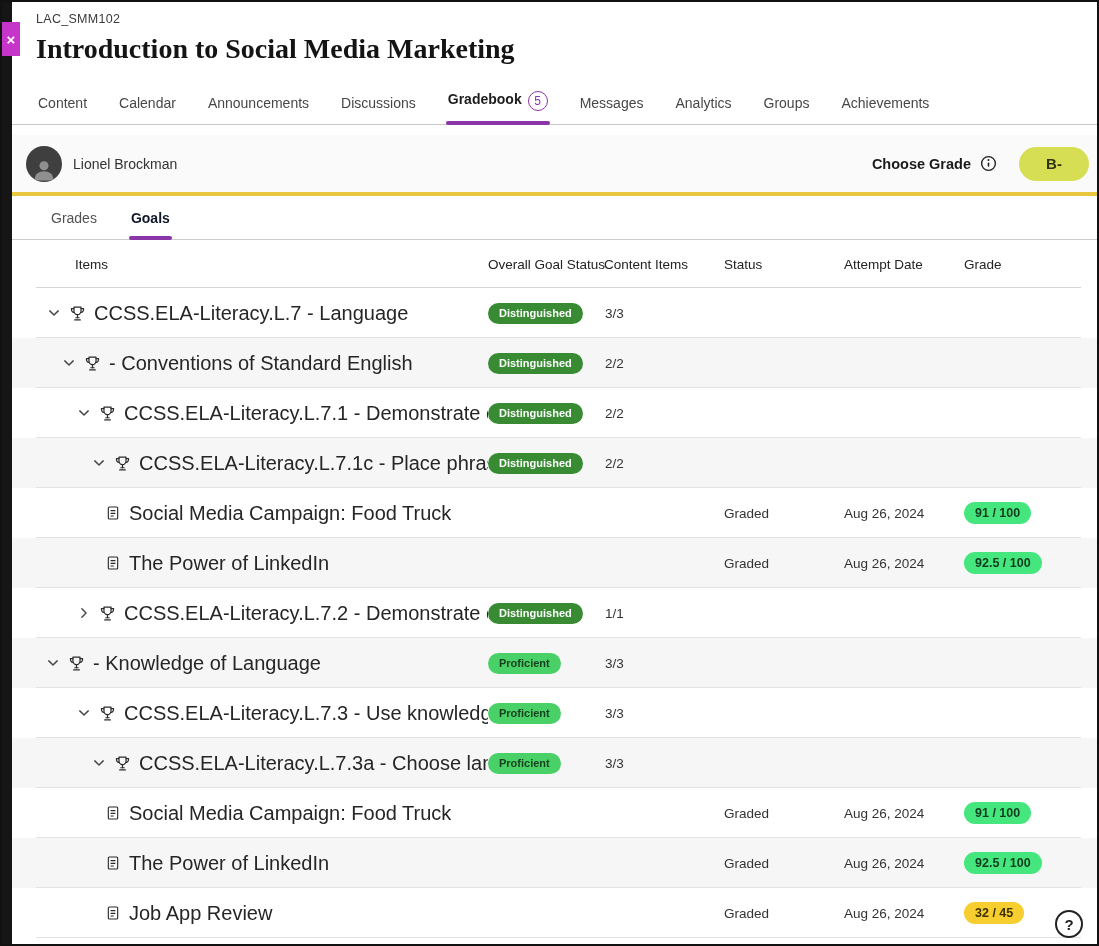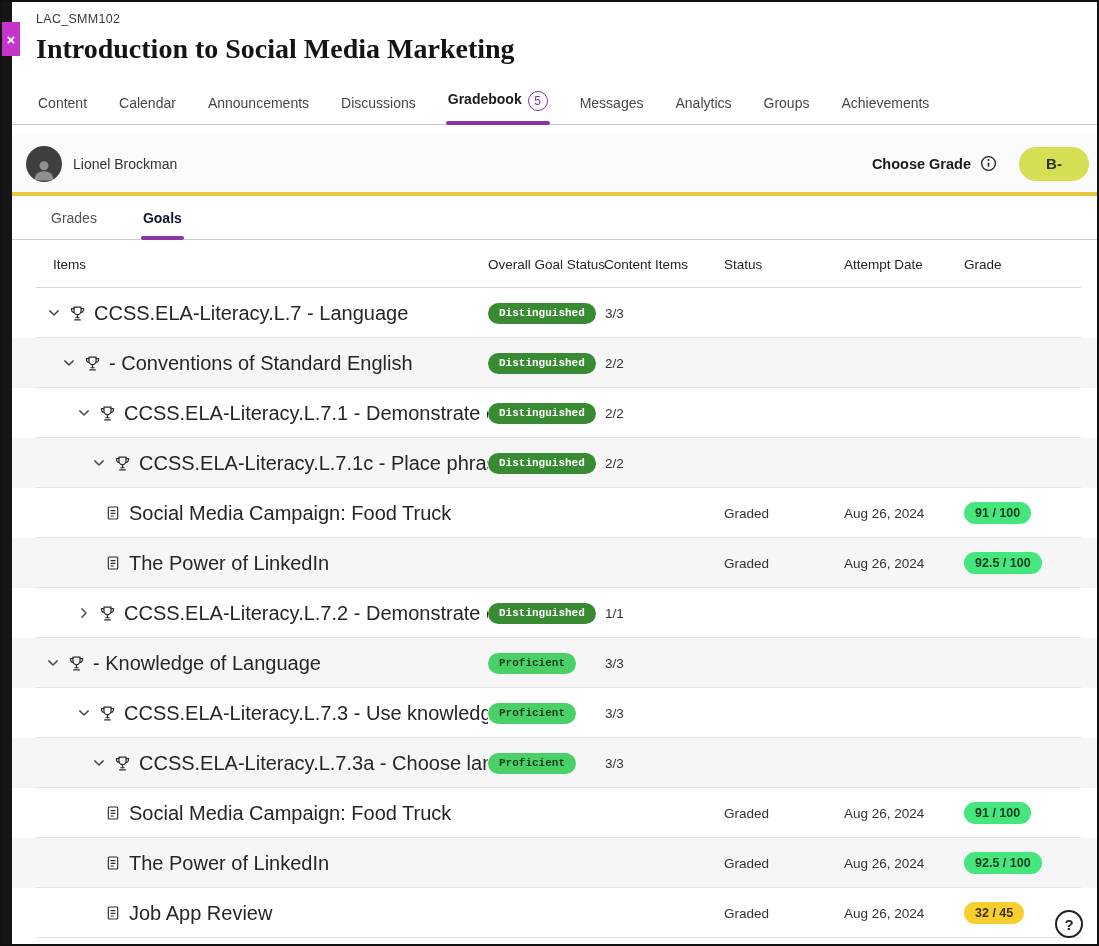--- a/index.html
+++ b/index.html
@@ -81,63 +81,63 @@
     background: var(--current-grade-pill-bg, #d6df53);
     border: none; cursor: pointer;
     font-family: inherit; font-size: 15px; font-weight: 700; color: #2e330d;
     display: flex; align-items: center; justify-content: center;
   }
   .yellow-bar { height: 4px; background: var(--yellow-bar, #e8c73e); }
 
   
   .subtabs {
     padding: 0 24px 0 37px; border-bottom: 1px solid #cccccc;
-    display: flex; gap: 42px; align-items: flex-end; background: #fff;
+    display: flex; gap: 30px; align-items: flex-end; background: #fff;
   }
   .subtab {
     position: relative; background: none; border: none; cursor: pointer;
     padding: 14px 2px 13px 2px; font-family: inherit; font-size: 14px; color: #525252;
   }
   .subtab.active { color: #0f172a; font-weight: 700; }
   .subtab.active::after {
     content: ""; position: absolute; left: 0; right: 0; bottom: -1px; height: 4px;
     background: var(--accent-purple, #8a35a8); border-radius: 2px;
   }
 
   
   .thead, .trow {
     display: grid;
     grid-template-columns: 476px 114px 122px 120px 120px 1fr;
     align-items: center;
   }
   .thead { height: 48px; position: relative; }
   .thead::after { content: ""; position: absolute; left: 24px; right: 16px; bottom: 0; height: 1px; background: #d6d6d6; }
   .th { font-size: 13.5px; color: #232323; font-weight: 500; white-space: nowrap; }
-  .th-items { padding-left: 41px; }
+  .th-items { padding-left: 63px; }
   .th-content-items { padding-left: 2px; }
 
   .tbody { flex: 1 1 auto; overflow: hidden; }
   .trow { height: 50px; position: relative; background: #fff; }
   .trow.alt { background: #f6f6f6; }
   .trow::after { content: ""; position: absolute; left: 24px; right: 16px; bottom: 0; height: 1px; background: #e3e3e3; }
 
   .cell { font-size: 13.5px; color: #333; }
   .cell-items { display: flex; align-items: center; overflow: hidden; white-space: nowrap; }
   .chevron-btn {
     background: none; border: none; padding: 0; cursor: pointer;
     width: 16px; height: 16px; display: flex; align-items: center; justify-content: center;
     margin-right: 7px; flex: 0 0 auto;
   }
   .row-icon { display: flex; align-items: center; margin-right: 8px; flex: 0 0 auto; }
   .row-label { font-size: 20px; color: #262626; white-space: nowrap; }
   .cell-content-items { padding-left: 3px; }
 
   .status-badge {
     display: inline-block; padding: 5px 11px; border-radius: 13px;
-    font-size: 11px; font-weight: 700; line-height: 1; white-space: nowrap; font-family: Liberation Mono, monospace;
+    font-size: 11px; font-weight: 700; line-height: 1; white-space: nowrap;
   }
   .status-badge.distinguished { background: var(--distinguished-bg, #388b33); color: #ffffff; }
   .status-badge.proficient   { background: var(--proficient-bg, #49d168); color: #163f1e; }
 
   .grade-pill {
     display: inline-block; padding: 5px 11px; border-radius: 13px;
     font-size: 12.5px; font-weight: 700; line-height: 1; white-space: nowrap;
   }
   .grade-pill.green  { background: var(--grade-green-bg, #45e67d); color: #123c1e; }
   .grade-pill.yellow { background: var(--grade-yellow-bg, #f7ce2f); color: #3d3000; }

